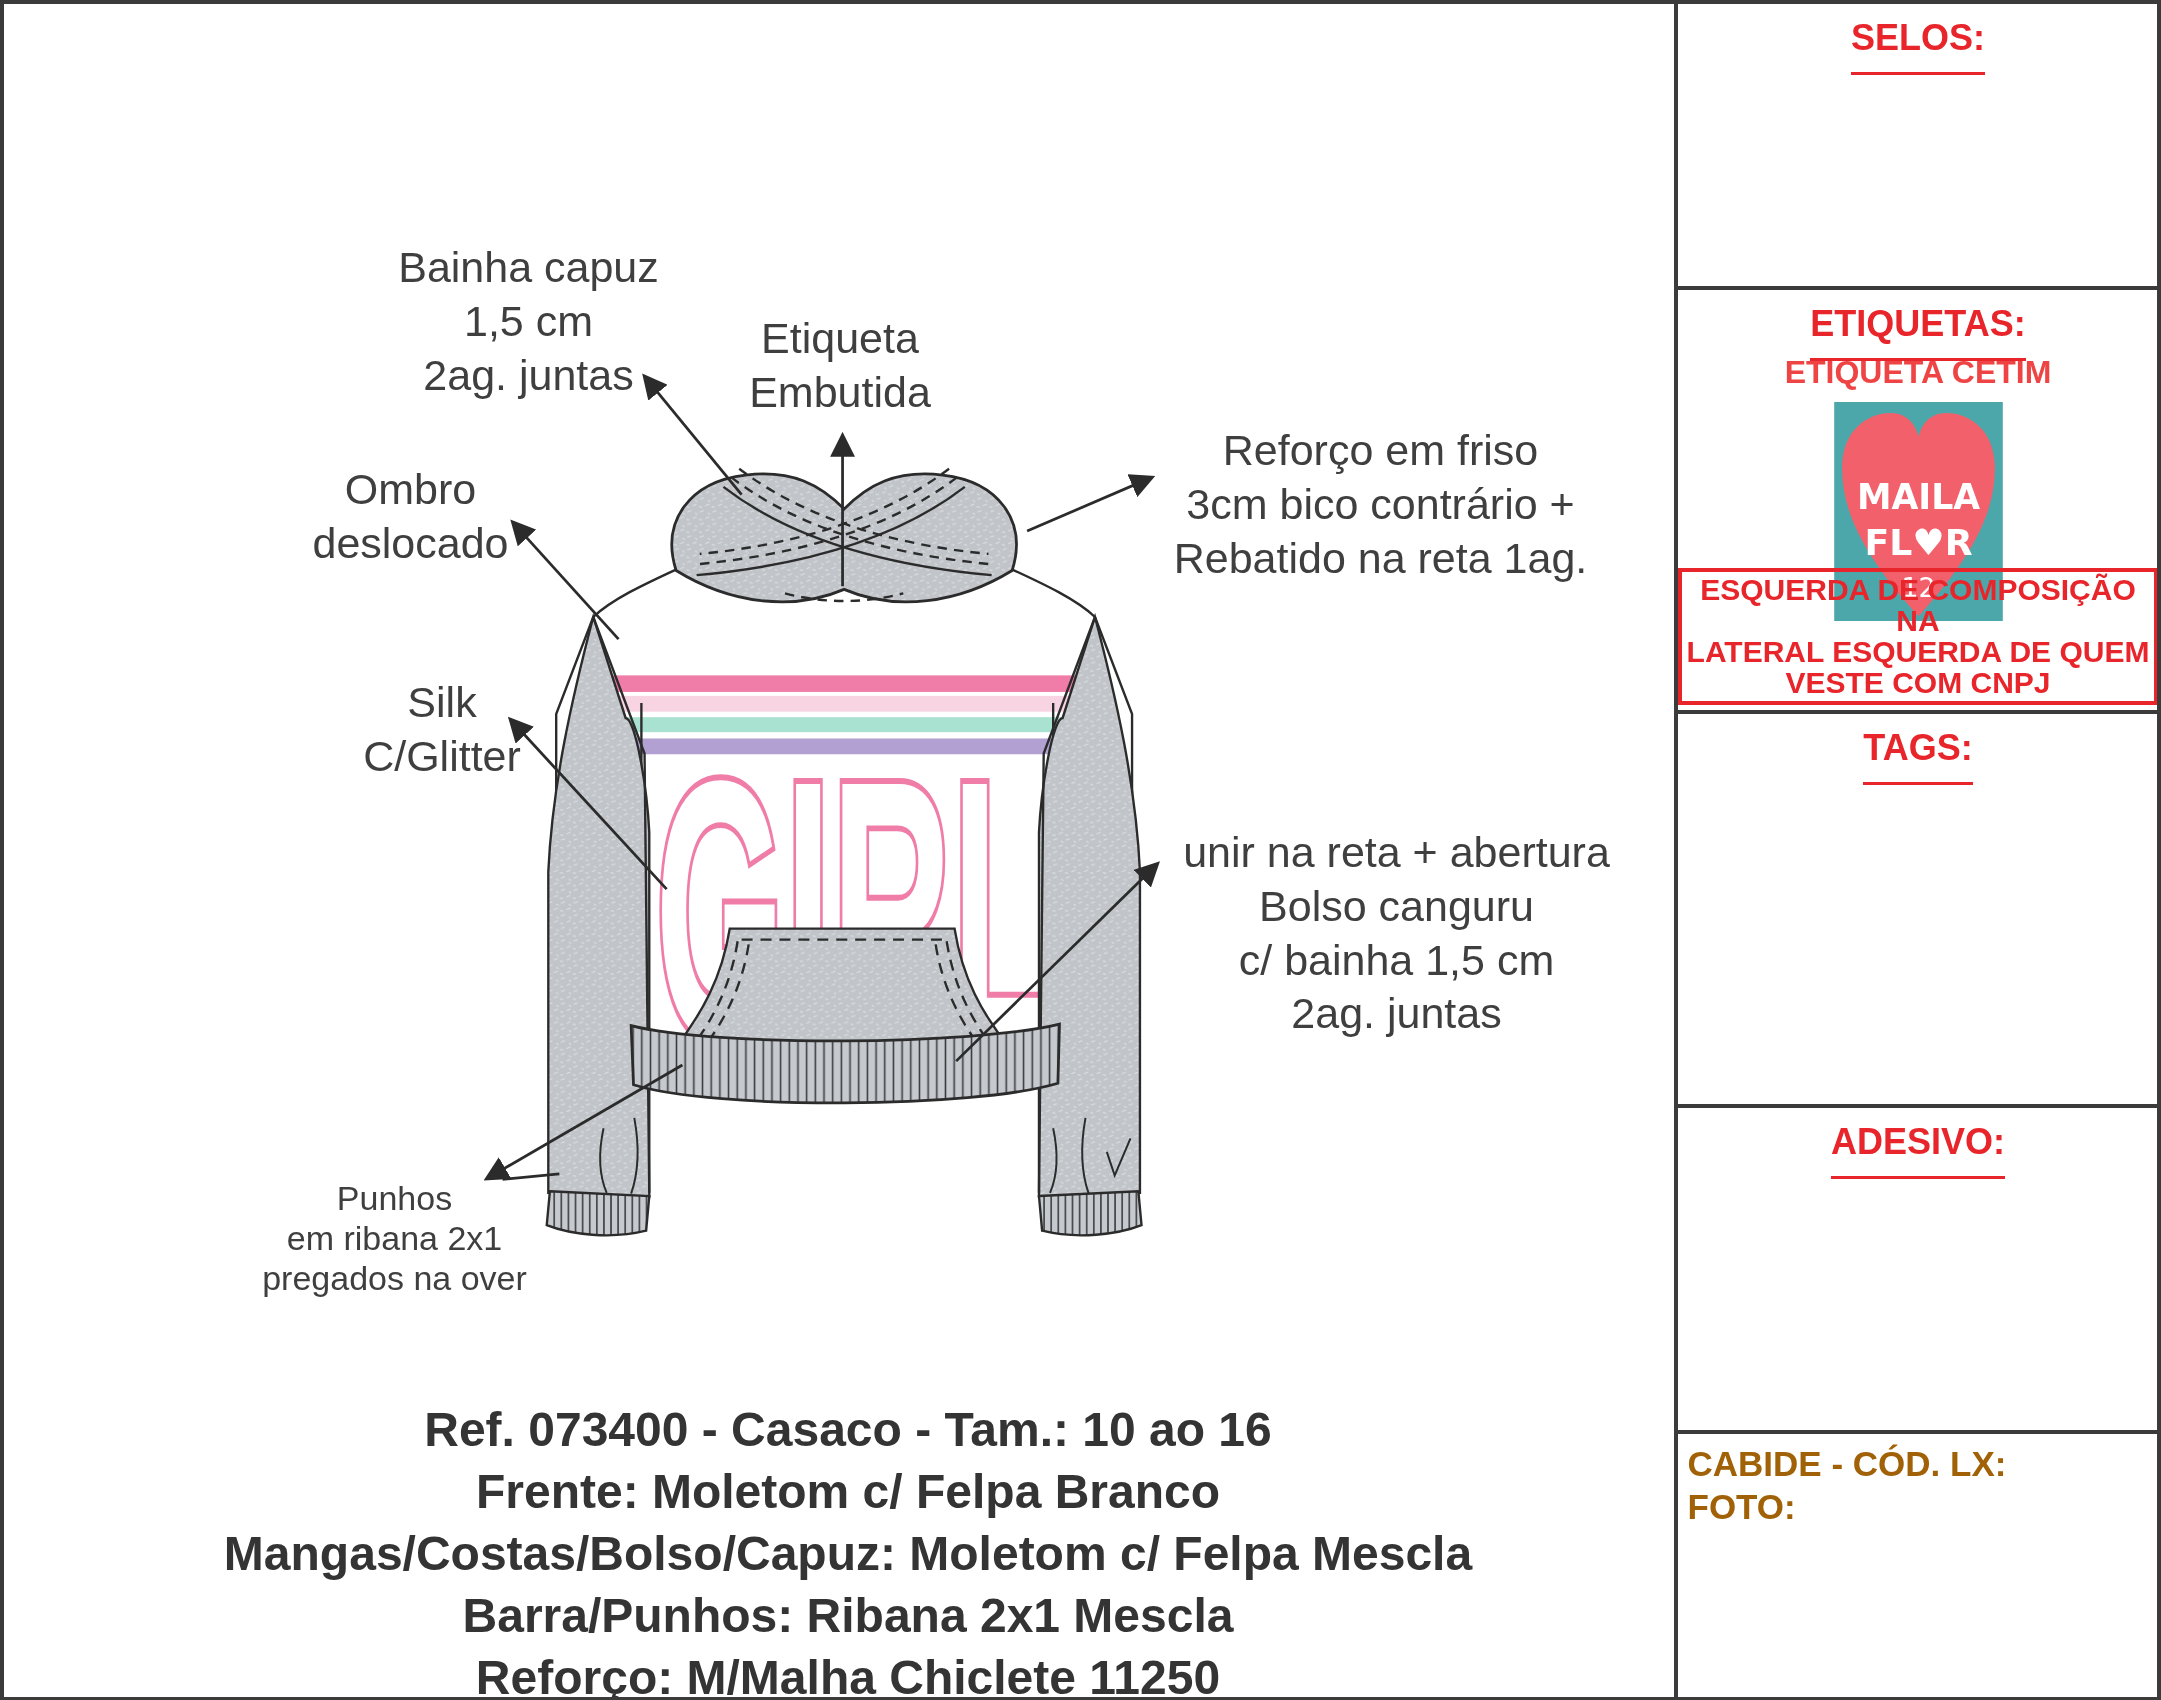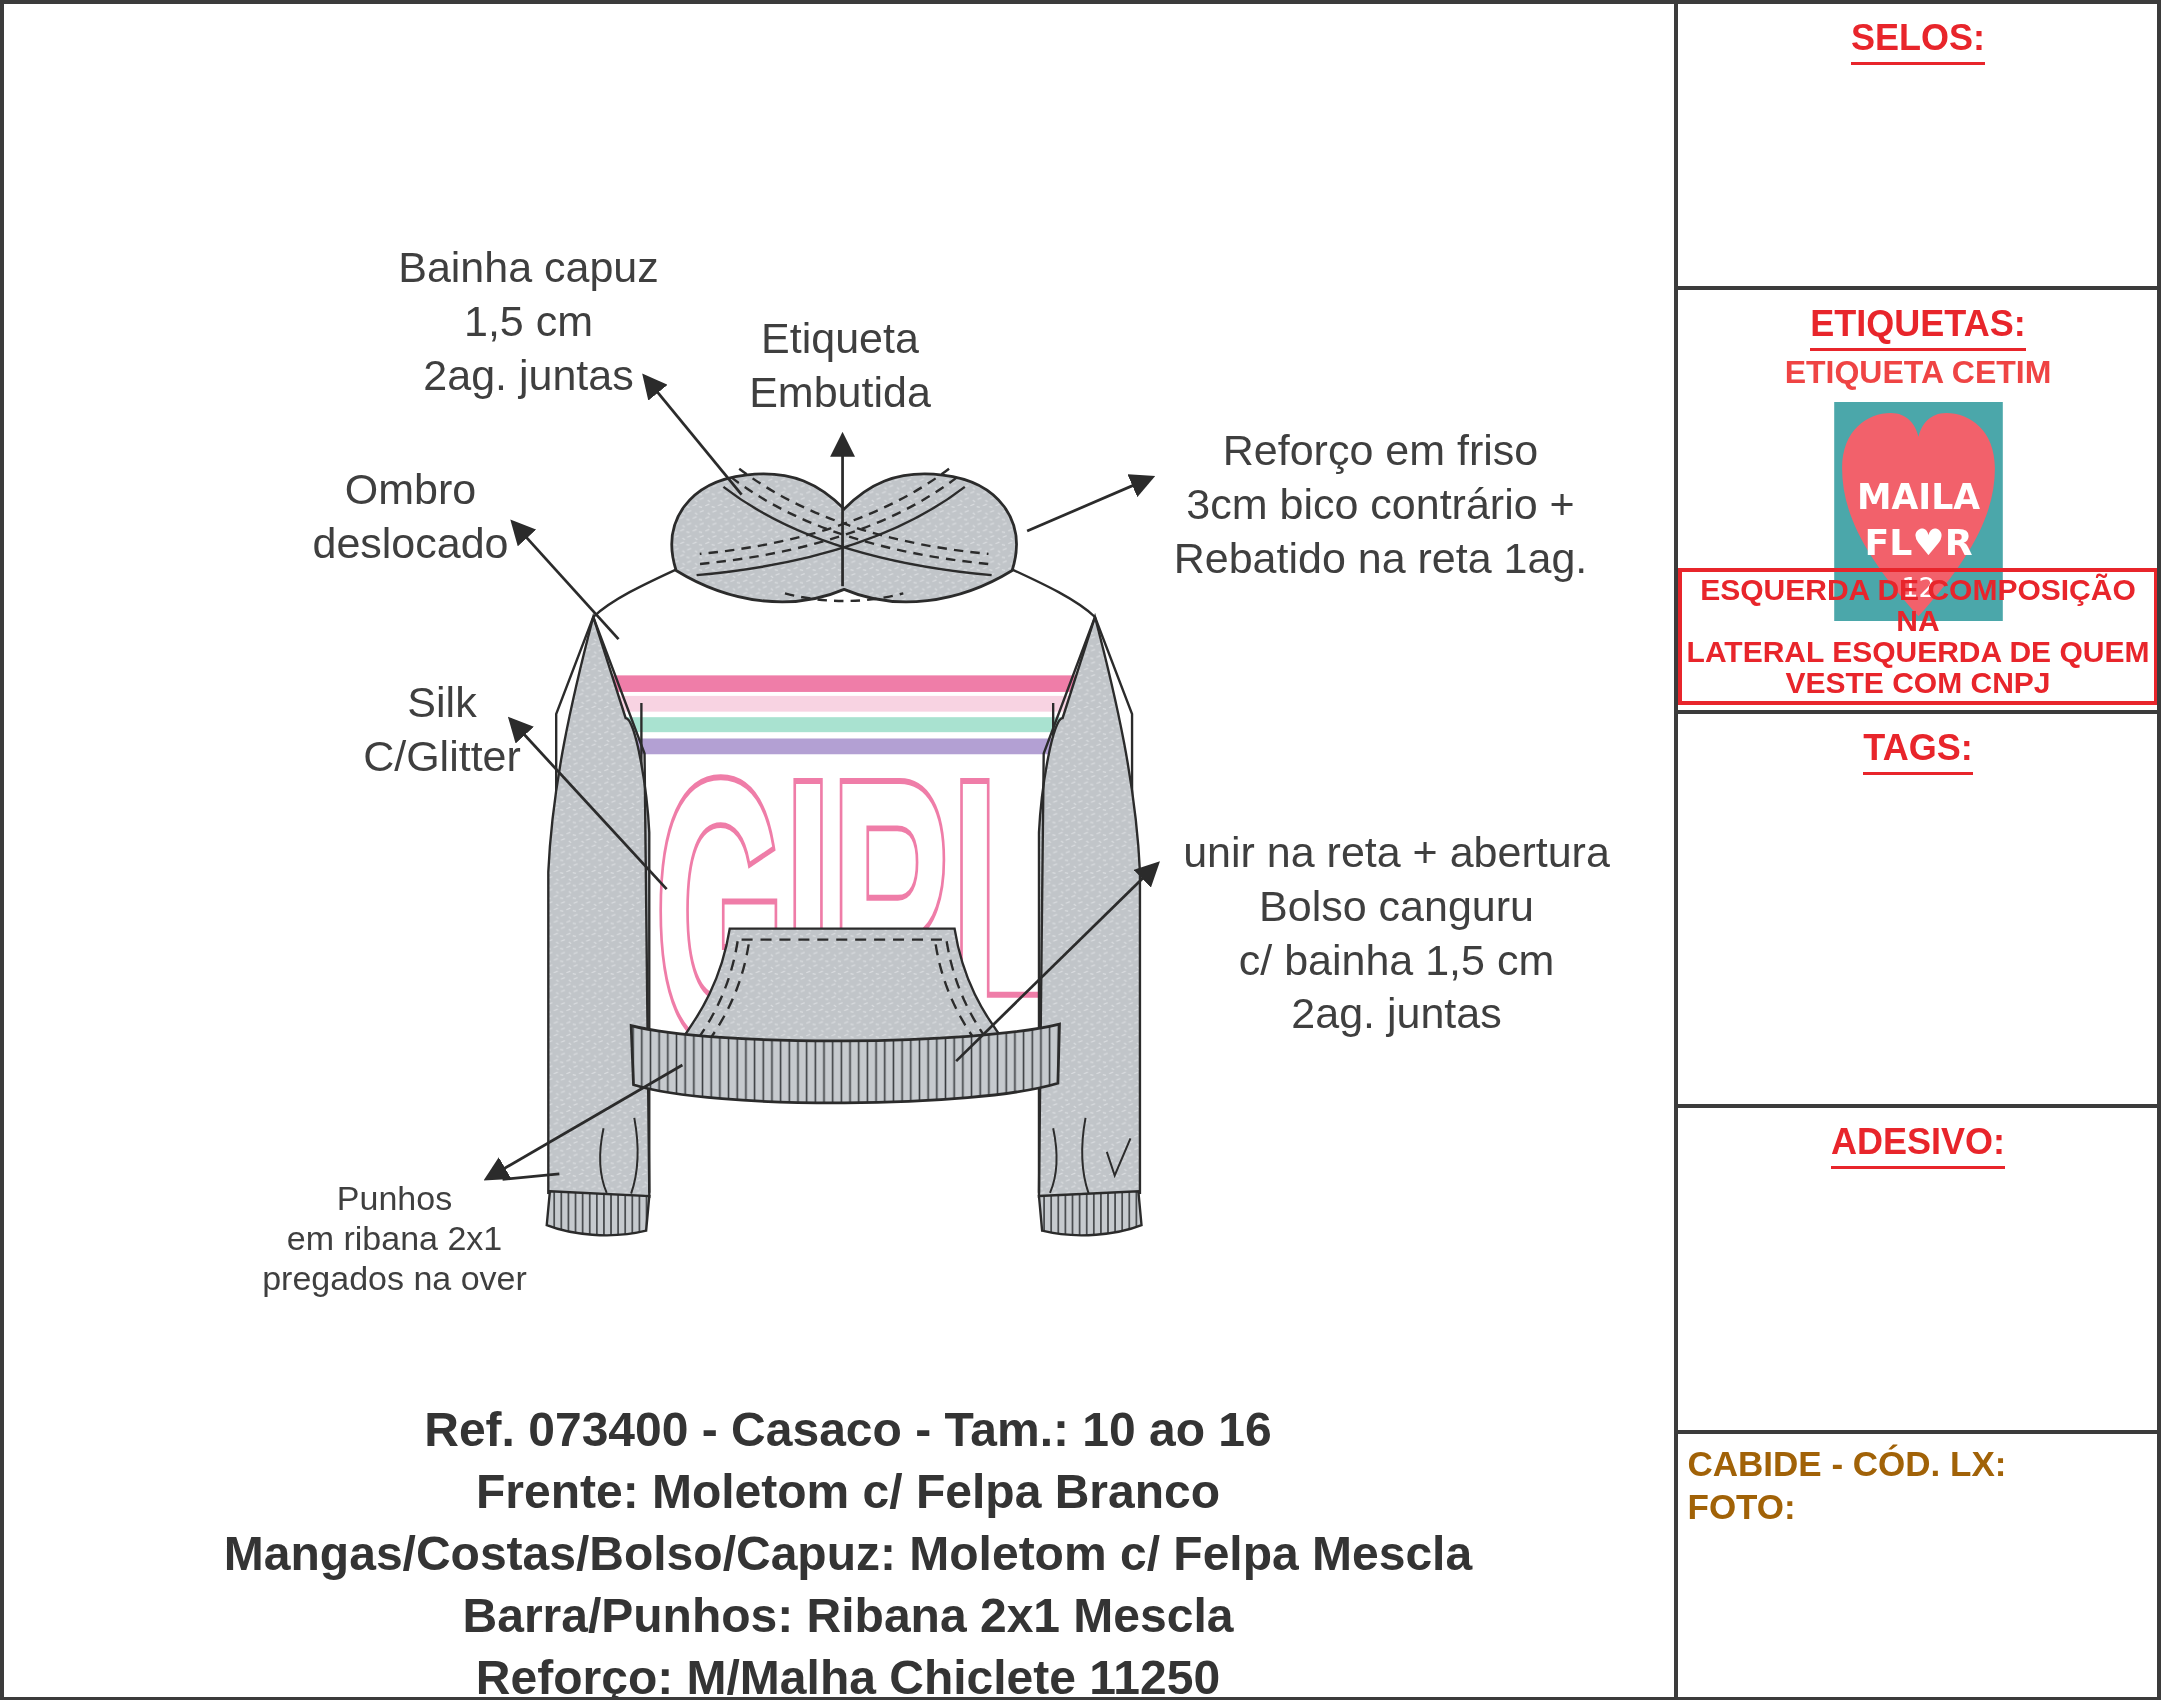--- a/index.html
+++ b/index.html
@@ -14,21 +14,21 @@
   
   .sidebar{position:absolute;left:1670px;top:0;width:484px;height:1693px;box-sizing:border-box;
            border-left:4px solid #3b3b3b;display:flex;flex-direction:column;background:#fff;}
   .sec{box-sizing:border-box;border-bottom:4px solid #3b3b3b;position:relative;}
   .sec.s1{height:286px;}
   .sec.s2{height:424px;}
   .sec.s3{height:394px;}
   .sec.s4{height:326px;}
   .sec.s5{height:263px;border-bottom:none;}
   .hdr{text-align:center;padding-top:12.6px;font-weight:bold;font-size:36px;color:#e8252b;}
-  .hdr span{border-bottom:3.2px solid #e8252b;padding-bottom:4px;}
+  .hdr span{border-bottom:3.2px solid #e8252b;padding-bottom:14px;}
   .sub{text-align:center;margin-top:9.5px;font-weight:bold;font-size:32px;color:#ef4444;}
   .logo{display:block;margin:11px auto 0 auto;}
   .compbox{position:absolute;left:0;right:0;bottom:4.7px;box-sizing:border-box;
            border:4px solid #e8252b;padding:2.4px 0 3.2px 0;}
   .compbox div{text-align:center;color:#e8252b;font-weight:bold;font-size:30px;line-height:31px;}
   .cabwrap{padding:8px 9.5px;}
   .cab{color:#a16207;font-weight:bold;font-size:35px;line-height:43px;text-align:left;}
 </style>
 </head>
 <body>

